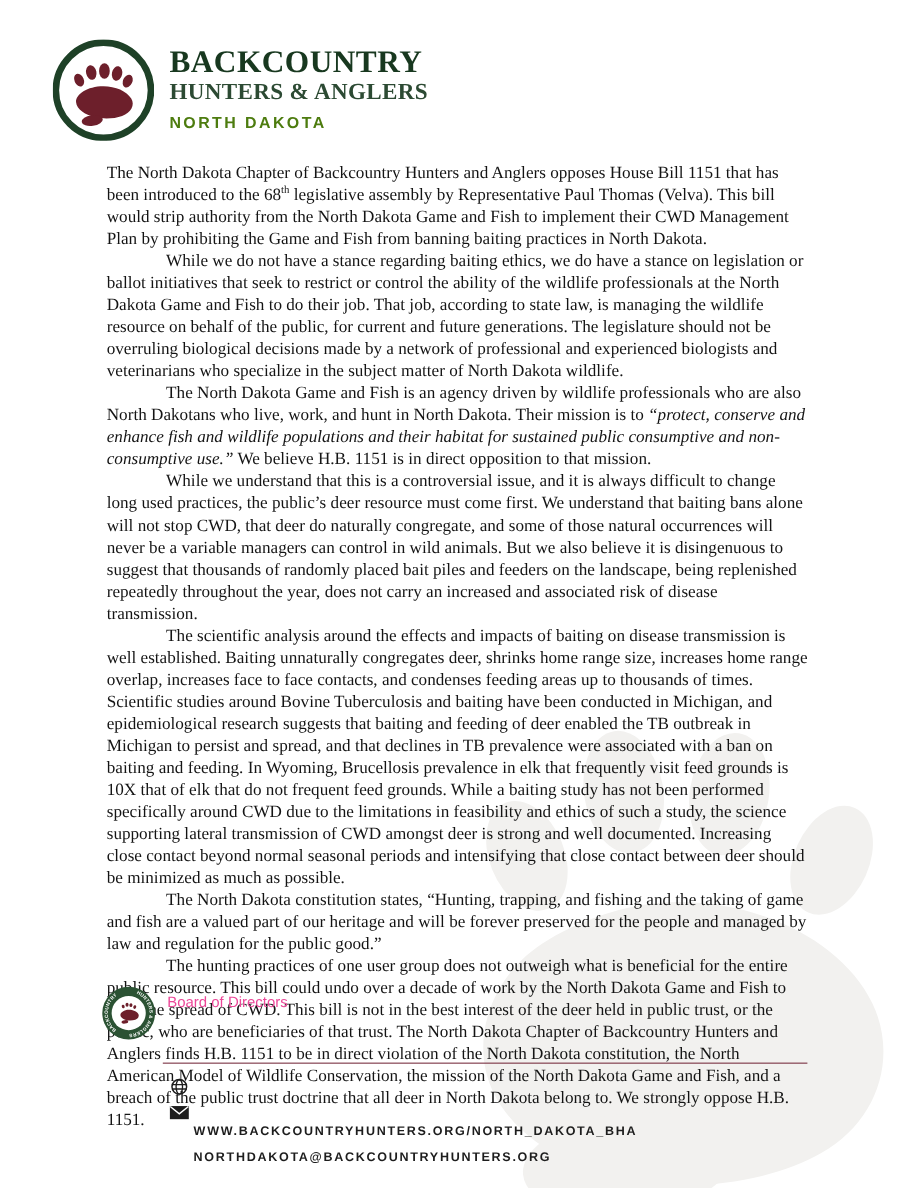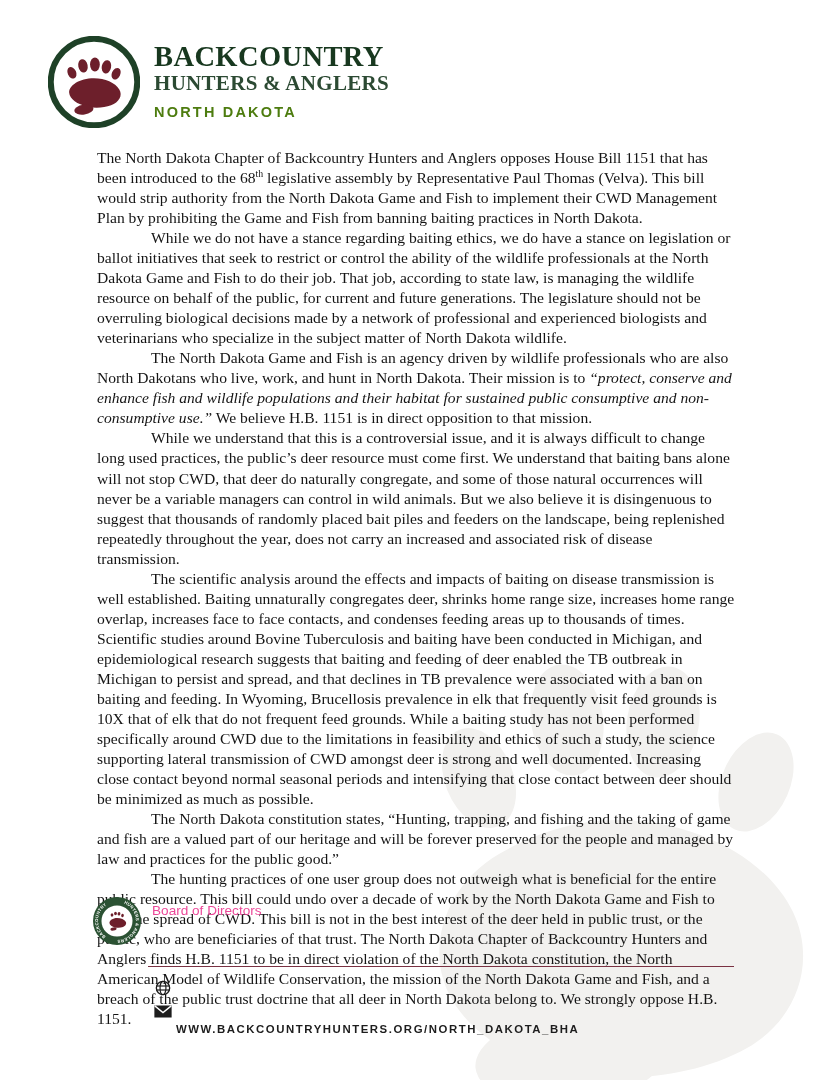--- a/index.html
+++ b/index.html
@@ -206,21 +206,21 @@
       <div class="logo-line3">NORTH DAKOTA</div>
     </div>
   </div>
 
   <div class="letter-body" id="letter-body">
       <p class="first">The North Dakota Chapter of Backcountry Hunters and Anglers opposes House Bill 1151 that has been introduced to the 68<sup>th</sup> legislative assembly by Representative Paul Thomas (Velva).  This bill would strip authority from the North Dakota Game and Fish to implement their CWD Management Plan by prohibiting the Game and Fish from banning baiting practices in North Dakota.</p>
       <p>While we do not have a stance regarding baiting ethics, we do have a stance on legislation or ballot initiatives that seek to restrict or control the ability of the wildlife professionals at the North Dakota Game and Fish to do their job.  That job, according to state law, is managing the wildlife resource on behalf of the public, for current and future generations.  The legislature should not be overruling biological decisions made by a network of professional and experienced biologists and veterinarians who specialize in the subject matter of North Dakota wildlife.</p>
       <p>The North Dakota Game and Fish is an agency driven by wildlife professionals who are also North Dakotans who live, work, and hunt in North Dakota.  Their mission is to <span class="mission-quote">“protect, conserve and enhance fish and wildlife populations and their habitat for sustained public consumptive and non-consumptive use.”</span>  We believe H.B. 1151 is in direct opposition to that mission.</p>
       <p>While we understand that this is a controversial issue, and it is always difficult to change long used practices, the public’s deer resource must come first.  We understand that baiting bans alone will not stop CWD, that deer do naturally congregate, and some of those natural occurrences will never be a variable managers can control in wild animals.  But we also believe it is disingenuous to suggest that thousands of randomly placed bait piles and feeders on the landscape, being replenished repeatedly throughout the year, does not carry an increased and associated risk of disease transmission.</p>
       <p>The scientific analysis around the effects and impacts of baiting on disease transmission is well established.  Baiting unnaturally congregates deer, shrinks home range size, increases home range overlap, increases face to face contacts, and condenses feeding areas up to thousands of times.  Scientific studies around Bovine Tuberculosis and baiting have been conducted in Michigan, and epidemiological research suggests that baiting and feeding of deer enabled the TB outbreak in Michigan to persist and spread, and that declines in TB prevalence were associated with a ban on baiting and feeding.  In Wyoming, Brucellosis prevalence in elk that frequently visit feed grounds is 10X that of elk that do not frequent feed grounds.  While a baiting study has not been performed specifically around CWD due to the limitations in feasibility and ethics of such a study, the science supporting lateral transmission of CWD amongst deer is strong and well documented. Increasing close contact beyond normal seasonal periods and intensifying that close contact between deer should be minimized as much as possible.</p>
-      <p>The North Dakota constitution states, “Hunting, trapping, and fishing and the taking of game and fish are a valued part of our heritage and will be forever preserved for the people and managed by law and practices for the public good.”</p>
+      <p>The North Dakota constitution states, “Hunting, trapping, and fishing and the taking of game and fish are a valued part of our heritage and will be forever preserved for the people and managed by law and regulation for the public good.”</p>
       <p>The hunting practices of one user group does not outweigh what is beneficial for the entire public resource.  This bill could undo over a decade of work by the North Dakota Game and Fish to slow the spread of CWD.  This bill is not in the best interest of the deer held in public trust, or the public, who are beneficiaries of that trust.  The North Dakota Chapter of Backcountry Hunters and Anglers finds H.B. 1151 to be in direct violation of the North Dakota constitution, the North American Model of Wildlife Conservation, the mission of the North Dakota Game and Fish, and a breach of the public trust doctrine that all deer in North Dakota belong to.   We strongly oppose H.B. 1151.</p>
     </div>
 
   <div class="signature">
     <div class="seal">
       <svg viewBox="0 0 100 100" xmlns="http://www.w3.org/2000/svg">
         <circle cx="50" cy="50" r="48" fill="#2b5233"></circle>
         <circle cx="50" cy="50" r="31" fill="#ffffff"></circle>
         <g fill="#6d1f2b">
           <ellipse cx="40" cy="38" rx="2.6" ry="3.4" transform="rotate(-18 40 38)"></ellipse>
@@ -258,16 +258,17 @@
       </span>
       <span>
         <svg width="18" height="13" viewBox="0 0 24 17" xmlns="http://www.w3.org/2000/svg">
           <rect x="0.5" y="0.5" width="23" height="16" fill="#1d1d1d"></rect>
           <path d="M1 1 L12 10 L23 1" fill="none" stroke="#ffffff" stroke-width="1.8"></path>
         </svg>
       </span>
     </div>
     <div class="footer-lines">
       <div>WWW.BACKCOUNTRYHUNTERS.ORG/NORTH_DAKOTA_BHA</div>
+      <div>NORTHDAKOTA@BACKCOUNTRYHUNTERS.ORG</div>
     </div>
   </div>
 
 </div>
 
 </body></html>

